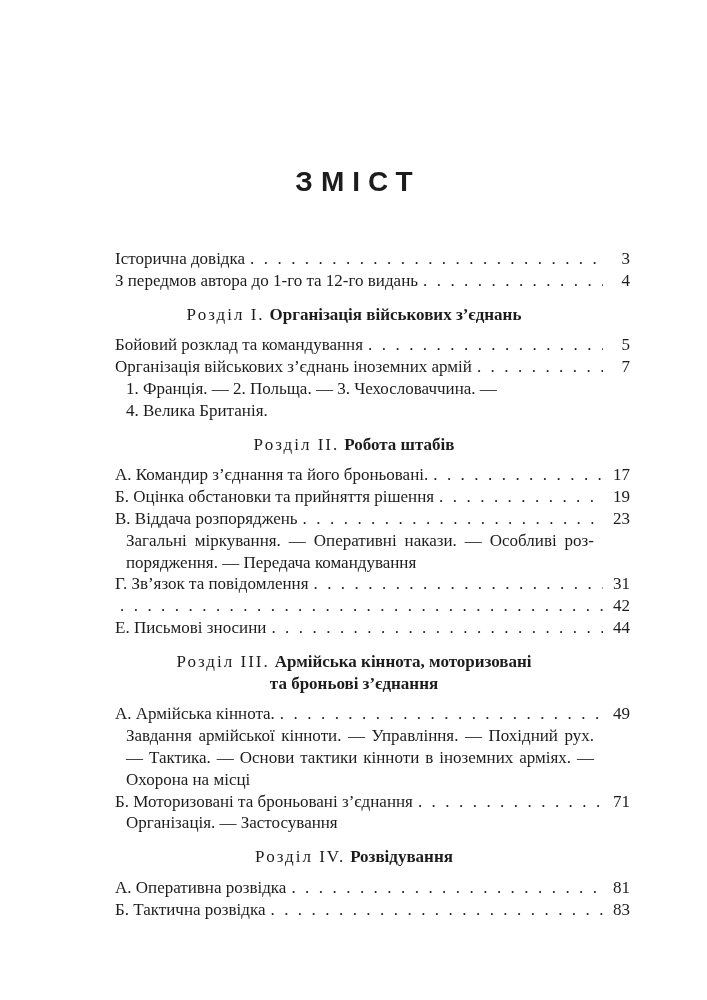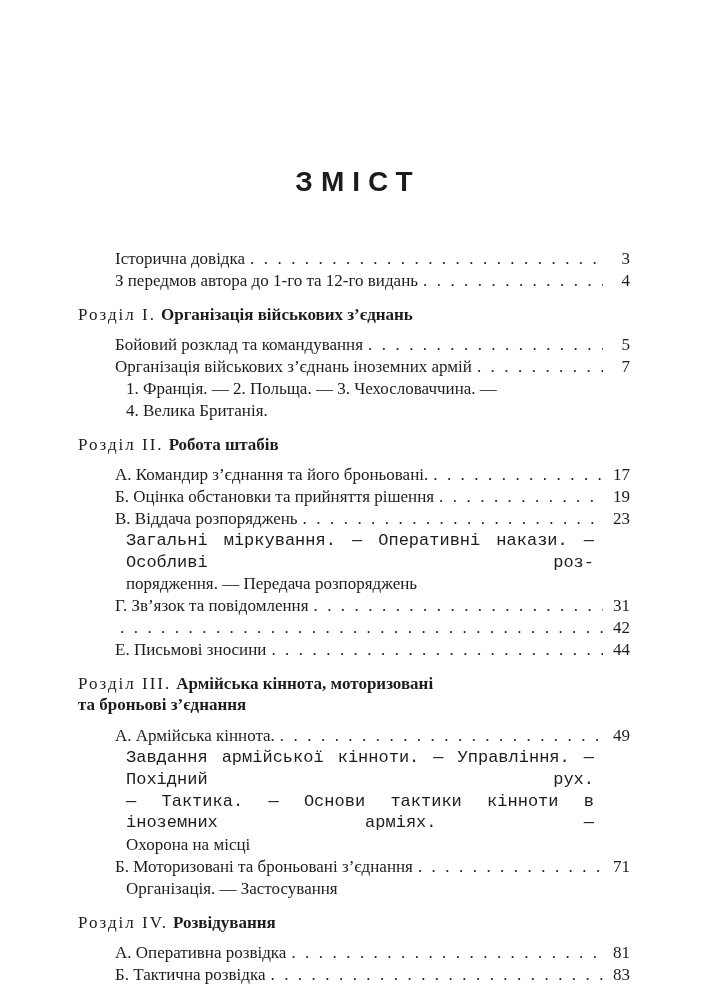--- a/index.html
+++ b/index.html
@@ -18,25 +18,25 @@
     text-align: center; margin: 168px 0 52px 0; line-height: 28px;
   }
   .entry { display: flex; align-items: flex-end; margin-left: 37px; }
   .entry .label { flex: 0 0 auto; white-space: nowrap; }
   .entry .leader { flex: 1 1 auto; overflow: hidden; white-space: nowrap; margin: 0 3px 0 5px; }
   .entry .leader::after {
     content: ". . . . . . . . . . . . . . . . . . . . . . . . . . . . . . . . . . . . . . . . . . . . . . . . . . . . . . . . . . . . . . . . . . . . . . . . . . . .";
     letter-spacing: 2.6px;
   }
   .entry .pagenum { flex: 0 0 auto; min-width: 24px; text-align: right; }
-  .chapter { text-align: left; margin: 12px 0 9px 0; }
+  .chapter { text-align: center; margin: 12px 0 9px 0; }
   .chapter .prefix { letter-spacing: 2px; margin-right: 5px; }
   .chapter .bold { font-weight: bold; }
   .sub { margin-left: 48px; margin-right: 36px; }
-  .sub .stretch { text-align: justify; text-align-last: justify; font-family: Liberation Mono, monospace; }
+  .sub .stretch { text-align: justify; text-align-last: justify; }
 </style>
 </head>
 <body>
 
 <div class="page">
   <h1 class="doc-title">ЗМІСТ</h1>
   <div id="toc-list">
       <div class="entry">
         <span class="label">Історична довідка</span>
         <span class="leader"></span>
@@ -77,21 +77,21 @@
         <span class="leader"></span>
         <span class="pagenum">19</span>
       </div>
       <div class="entry">
         <span class="label">В. Віддача розпоряджень</span>
         <span class="leader"></span>
         <span class="pagenum">23</span>
       </div>
       <div class="sub">
         <div class="stretch">Загальні міркування. — Оперативні накази. — Особливі роз-</div>
-        <div>порядження. — Передача розпоряджень</div>
+        <div>порядження. — Передача командування</div>
       </div>
       <div class="entry">
         <span class="label">Г. Зв’язок та повідомлення</span>
         <span class="leader"></span>
         <span class="pagenum">31</span>
       </div>
       <div class="entry">
         <span class="leader"></span>
         <span class="pagenum">42</span>
       </div>

